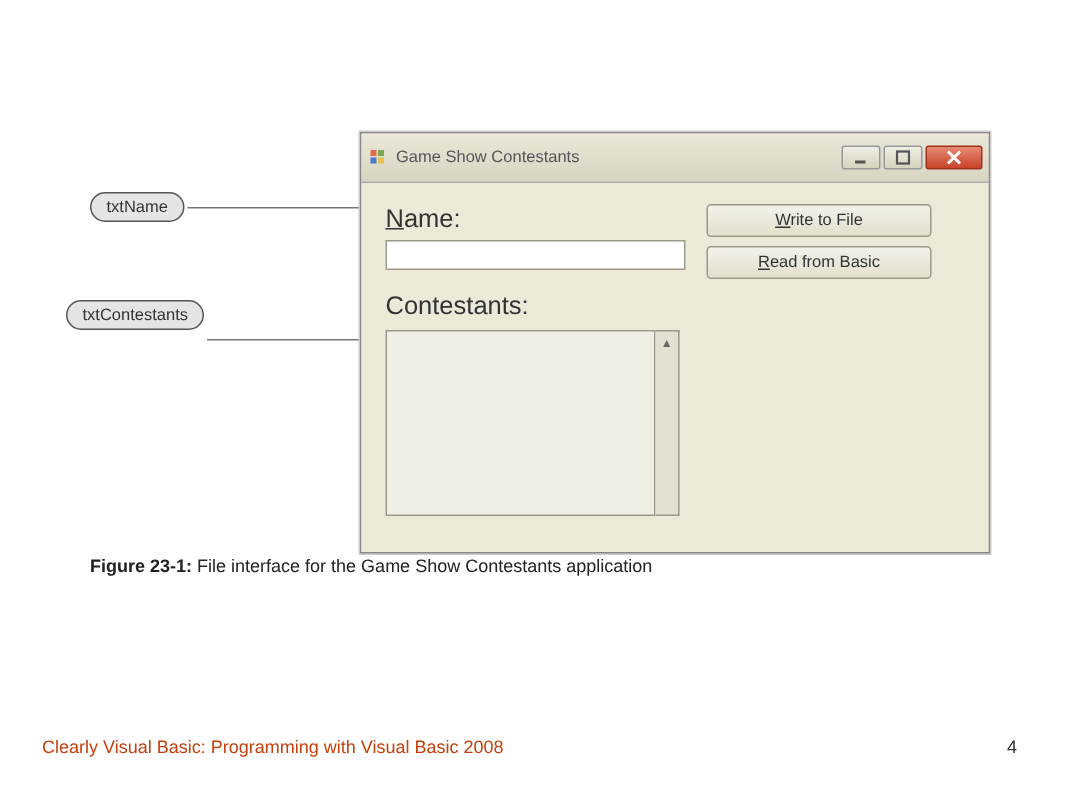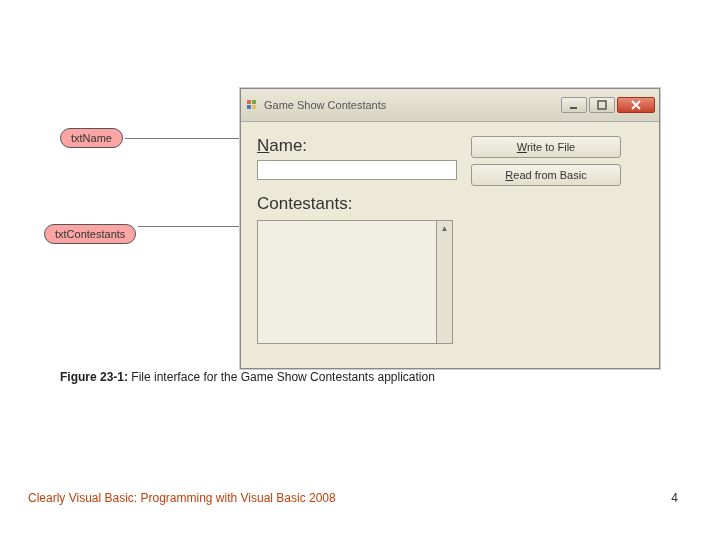--- a/index.html
+++ b/index.html
@@ -16,21 +16,21 @@
     top: 88px;
     left: 60px;
     width: 600px;
   }
   
   .callout {
     position: absolute;
     border: 1px solid #555;
     border-radius: 10px;
     padding: 3px 10px;
-    background: #fca5a5;
+    background: #e5e5e5;
     font-size: 11px;
     color: #333;
     white-space: nowrap;
   }
   .callout-line {
     position: absolute;
     height: 1px;
     background: #777;
   }
   
@@ -182,21 +182,21 @@
 </head>
 <body>
 
 <div class="container">
 
   <div class="callout" style="top:40px; left:0;">
     <span>txtName</span>
   </div>
   <div class="callout-line" style="top:50px; left:65px; width:115px;"></div>
 
-  <div class="callout" style="top:136px; left:-16px;">
+  <div class="callout" style="top:112px; left:-16px;">
     <span>txtContestants</span>
   </div>
   <div class="callout-line" style="top:138px; left:78px; width:102px;"></div>
 
   <div class="window">
     <div class="titlebar">
       <span class="icon">
         <svg width="12" height="12" viewBox="0 0 12 12">
           <rect x="1" y="1" width="4" height="4" fill="#d96b4a"></rect>
           <rect x="6" y="1" width="4" height="4" fill="#7aa84f"></rect>

